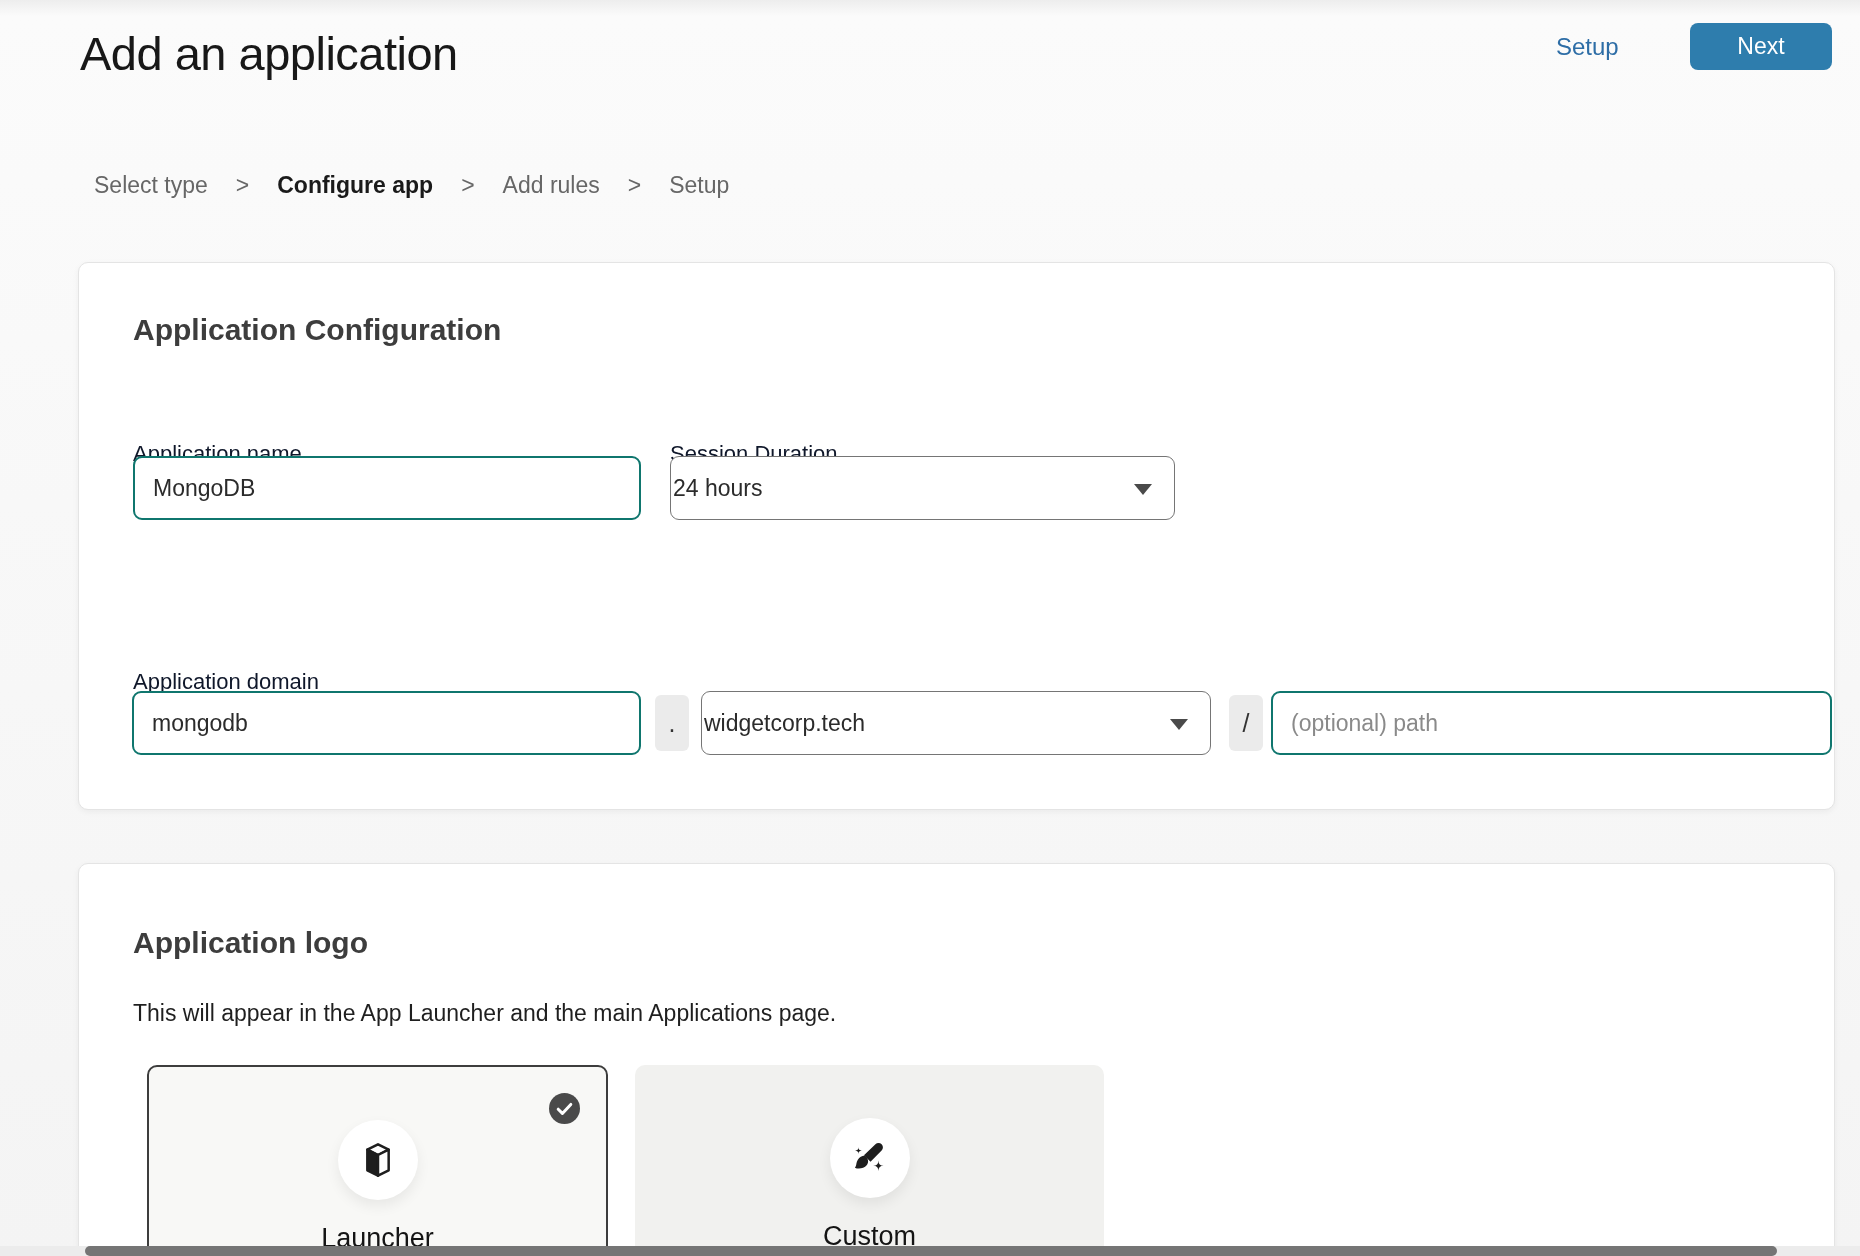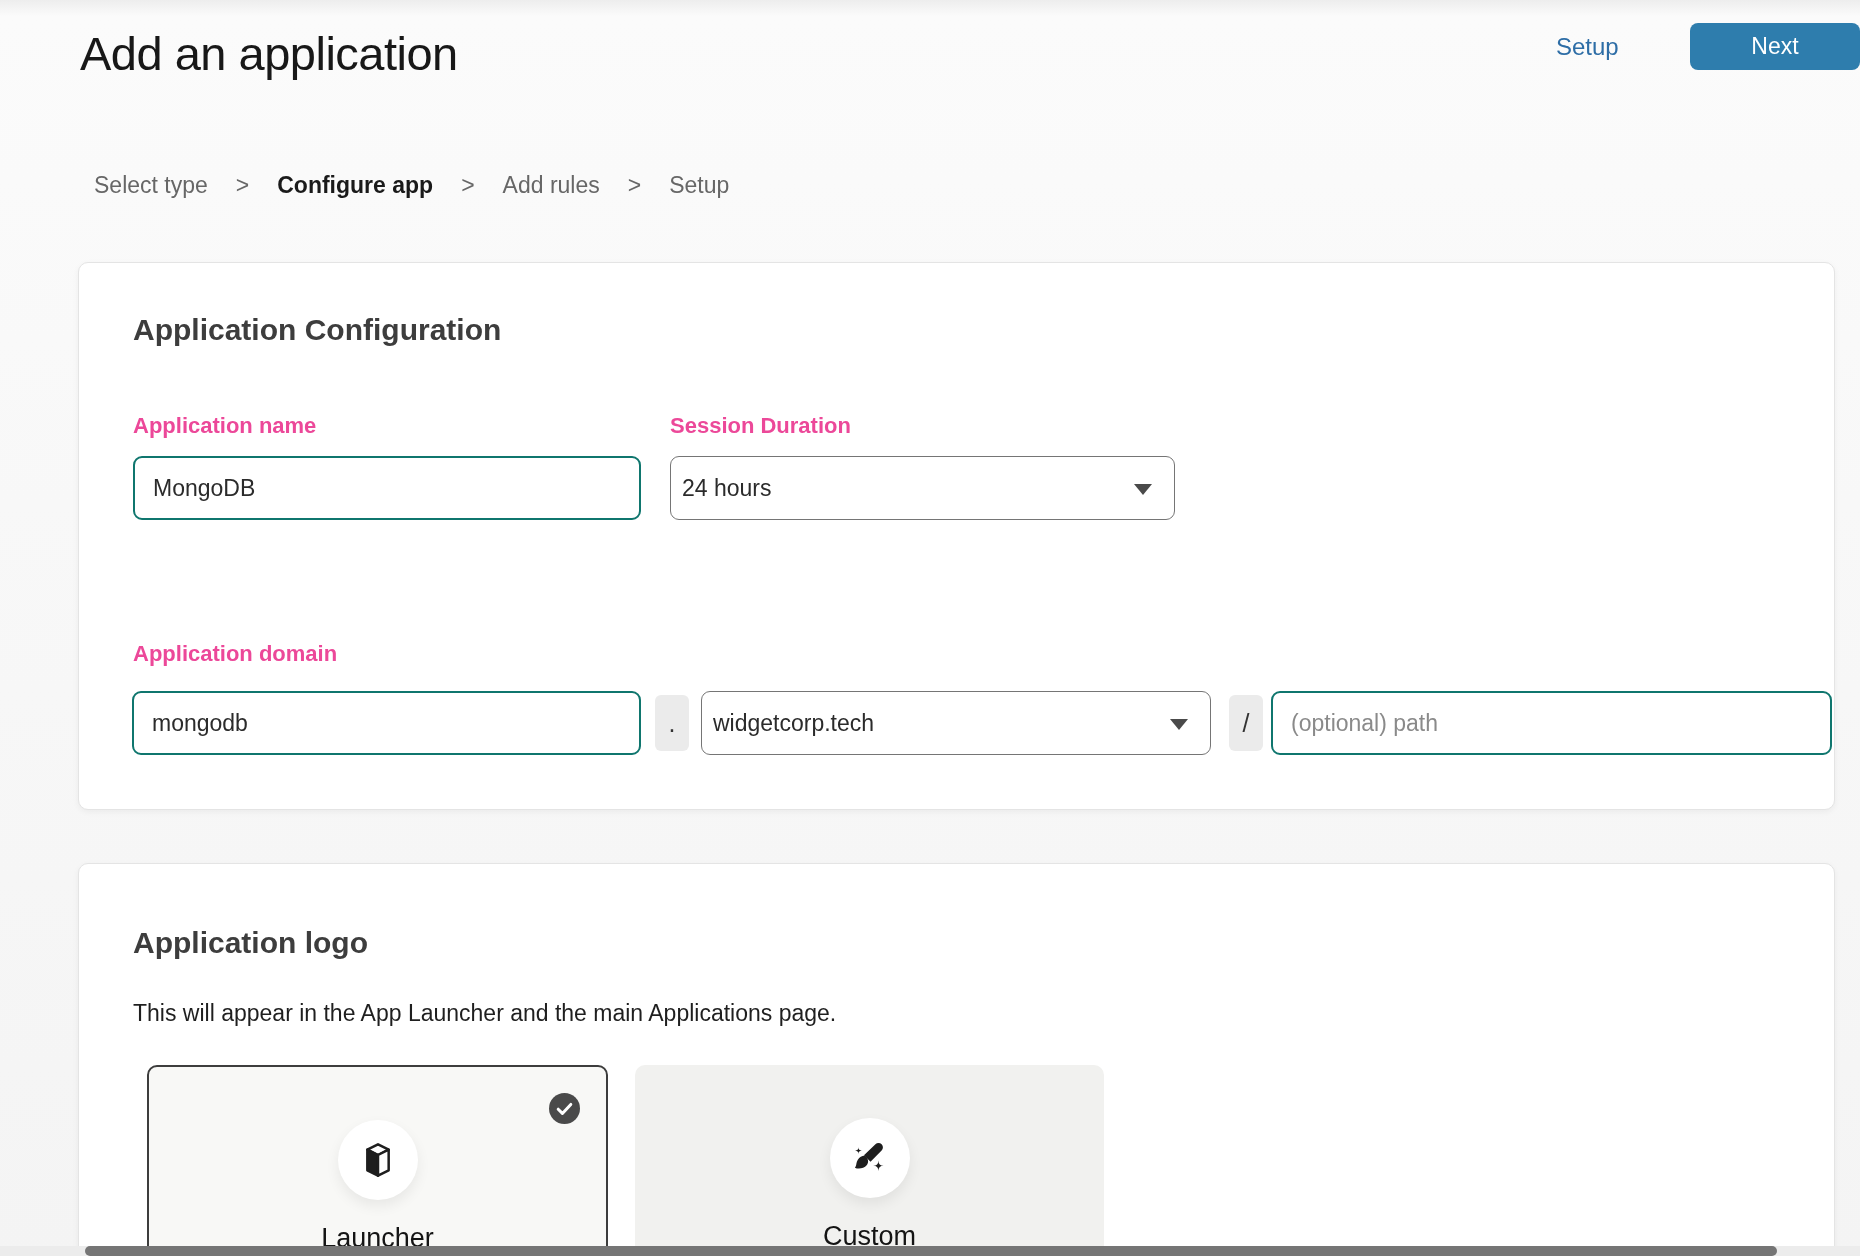--- a/index.html
+++ b/index.html
@@ -5,46 +5,46 @@
   html,body{margin:0;padding:0;background:#e9e9e9;}
   .page{
     position:relative; width:1860px; height:1256px; overflow:hidden;
     background:linear-gradient(180deg,#ededed 0px,#fbfbfb 16px,#f8f8f8 40%,#f4f4f4 100%);
     font-family:"Liberation Sans", sans-serif; color:#1f1f1f;
   }
   
   .page-title{position:absolute; left:80px; top:26px; font-size:47px; line-height:56px;
     font-weight:400; color:#181818; letter-spacing:-0.5px;}
   .cancel-link{position:absolute; left:1556px; top:33px; font-size:24px; color:#2d6da6; cursor:pointer;}
-  .next-btn{position:absolute; left:1690px; top:23px; width:170px; height:47px;
+  .next-btn{position:absolute; left:1690px; top:23px; width:142px; height:47px;
     background:#2e7dad; color:#ffffff; font-size:23px; font-family:"Liberation Sans",sans-serif;
     border:none; border-radius:8px; cursor:pointer;}
   
   .breadcrumb{position:absolute; left:94px; top:172px; display:flex; gap:28px;
     font-size:23px; color:#676767; align-items:flex-start;}
   .breadcrumb .step{white-space:nowrap;}
   .breadcrumb .step.current{font-weight:700; color:#1a1a1a;}
   .breadcrumb .sep{color:#676767;}
   
   .card{position:absolute; left:78px; width:1755px; background:#ffffff;
     border:1px solid #e4e4e4; border-radius:10px; box-shadow:0 2px 6px rgba(0,0,0,0.05);}
   .card-config{top:262px; height:546px;}
   .card-logo{top:863px; height:430px;}
   .card h2{position:absolute; margin:0; left:54px; font-size:30px; font-weight:700; color:#3d3d3d;}
   .card-config h2{top:50px;}
   .card-logo h2{top:62px;}
   
-  .field-label{position:absolute; font-size:22px; font-weight:700; color:#ec4899;}
+  .field-label{position:absolute; font-size:22px; font-weight:400; color:#0f172a;margin-top:28px;}
   .text-input{position:absolute; height:64px; border:2px solid #0f766e; border-radius:9px;
     background:#fff; font-family:"Liberation Sans",sans-serif; font-size:23px; color:#2b2b2b;
     padding:0 18px; box-sizing:border-box; outline:none;}
   .text-input::placeholder{color:#8a8a8a;}
   .select-box{position:absolute; height:64px; border:1px solid #757575; border-radius:9px;
     background:#fff; box-sizing:border-box; display:flex; align-items:center;
-    padding:0 11px; font-size:23px; color:#2b2b2b; cursor:pointer;}
+    padding:0 2px; font-size:23px; color:#2b2b2b; cursor:pointer;}
   .select-box .caret{position:absolute; right:22px; top:50%; margin-top:-4px;
     width:0; height:0; border-left:9px solid transparent; border-right:9px solid transparent;
     border-top:11px solid #4a4a4a;}
   .sep-chip{position:absolute; width:34px; height:56px; top:432px; background:#ebebeb;
     border-radius:6px; display:flex; align-items:center; justify-content:center;
     font-size:25px; color:#333;}
   
   .lbl-name{left:54px; top:150px;}
   .lbl-session{left:591px; top:150px;}
   .in-name{left:54px; top:193px; width:508px;}

